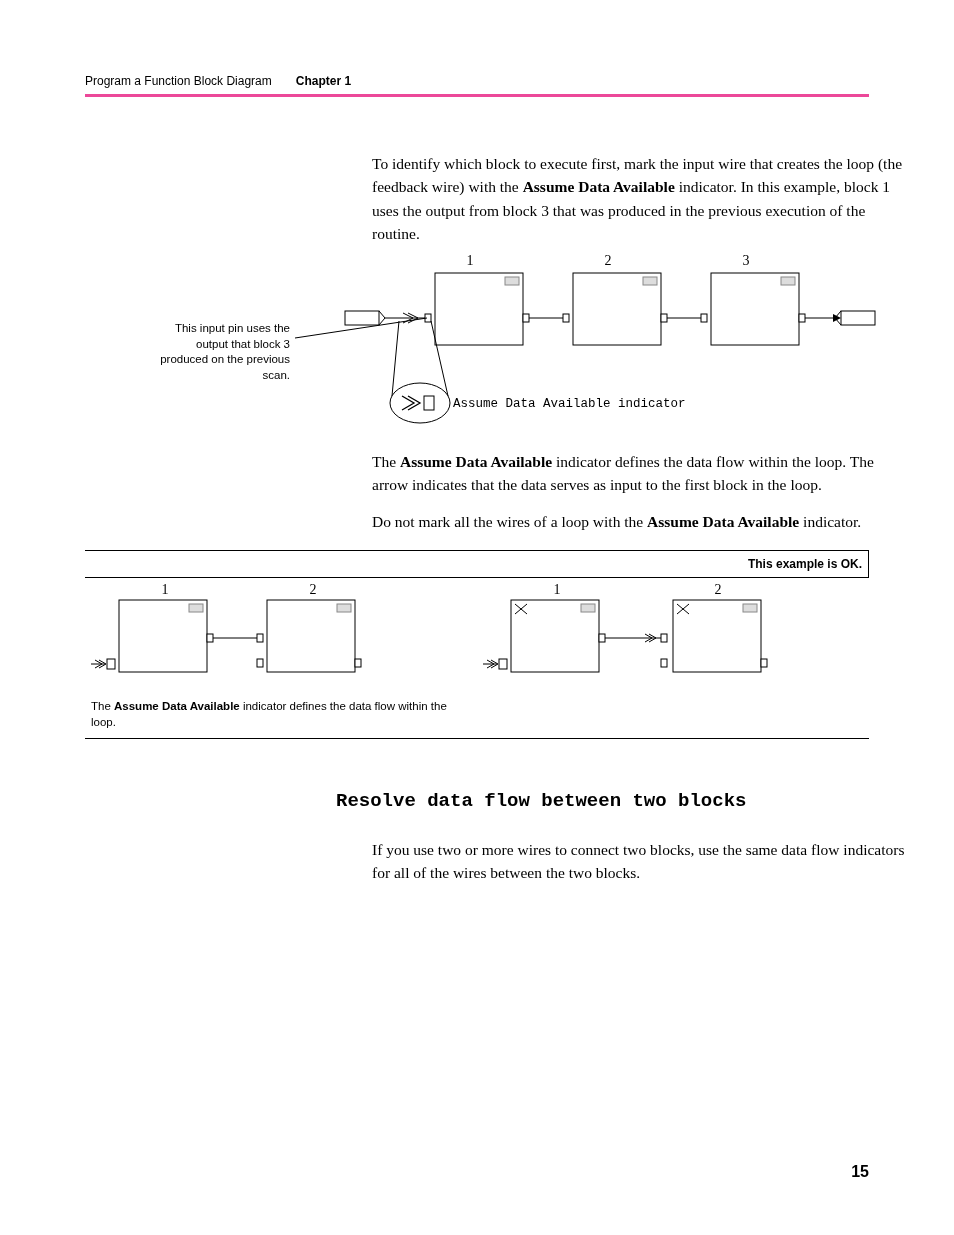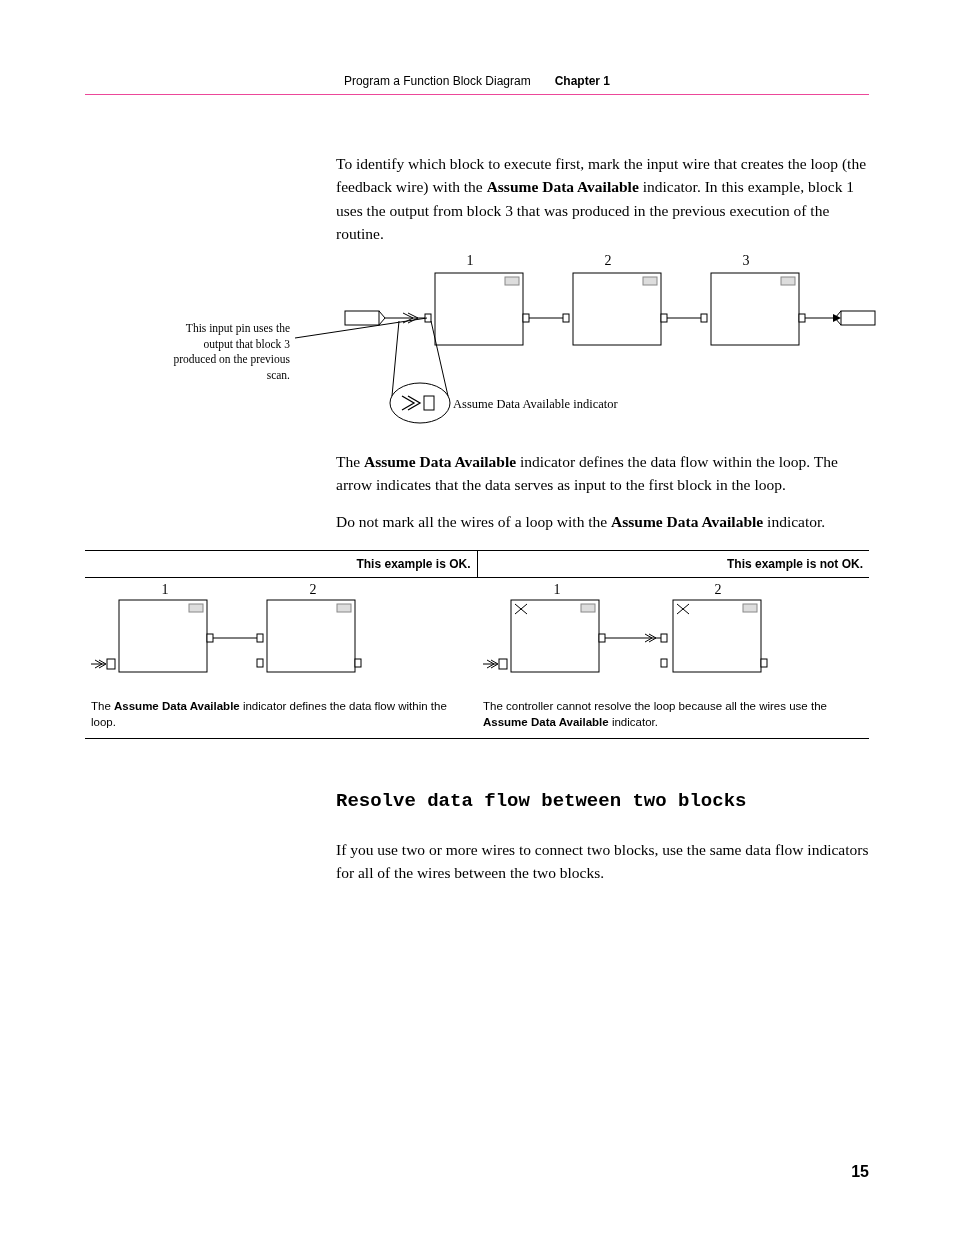--- a/index.html
+++ b/index.html
@@ -10,51 +10,52 @@
     font-family: Georgia, 'Times New Roman', serif;
     color: #000;
     position: relative;
   }
   .header {
     position: absolute;
     top: 74px;
     left: 85px;
     right: 85px;
     display: flex;
-    justify-content: center;
+    justify-content: flex-start;
     align-items: baseline;
     gap: 24px;
     font-family: Arial, Helvetica, sans-serif;
     font-size: 12px;
     padding-bottom: 6px;
-    border-bottom: 1px solid #ec4899;
+    border-bottom: 3px solid #ec4899;
   }
   .header .breadcrumb { font-weight: normal; }
   .header .chapter { font-weight: bold; }
   .body-para {
     position: absolute;
     font-size: 15.5px;
     line-height: 1.5;
+    margin-left: 36px;
   }
   .body-para b { font-weight: bold; }
   .diagram1 {
     position: absolute;
     top: 253px;
     left: 85px;
     right: 85px;
     height: 175px;
   }
   .callout-text {
-    font-family: Liberation Serif, serif;
+    font-family: Liberation Sans, sans-serif;
     font-size: 11.5px;
     text-align: right;
     line-height: 1.35;
   }
   .small-label {
-    font-family: Liberation Serif, serif;
+    font-family: Liberation Mono, monospace;
     font-size: 12.5px;
   }
   .num-label {
     font-family: 'Times New Roman', serif;
     font-size: 14px;
     text-align: center;
   }
   .table-wrap {
     position: absolute;
     top: 550px;
@@ -189,21 +190,20 @@
 </div>
 
 <div class="body-para" style="top:510px; left:336px; width:533px;">
   <span>Do not mark all the wires of a loop with the </span><b>Assume Data Available</b><span> indicator.</span>
 </div>
 
 <div class="table-wrap">
   <div class="row hrow">
     <div class="cell hdr">This example is OK.</div>
     <div class="divider"></div>
-    <div class="cell hdr">This example is not OK.</div>
   </div>
   <div class="row">
 
     <div class="cell">
       <div style="position:relative; height:108px;">
         <div class="num-label" style="position:absolute; top:0; left:64px; width:20px;">1</div>
         <div class="num-label" style="position:absolute; top:0; left:212px; width:20px;">2</div>
         <svg width="380" height="108">
 
           <line x1="0" y1="82" x2="14" y2="82" stroke="#000"></line>
@@ -257,23 +257,20 @@
 
           <rect x="190" y="18" width="88" height="72" fill="#fff" stroke="#000"></rect>
           <rect x="260" y="22" width="14" height="8" fill="#ddd" stroke="#888"></rect>
 
           <path d="M194 22 L206 32 M206 22 L194 32" stroke="#000"></path>
 
           <rect x="278" y="77" width="6" height="8" fill="#fff" stroke="#000"></rect>
           <rect x="178" y="77" width="6" height="8" fill="#fff" stroke="#000"></rect>
         </svg>
       </div>
-      <div class="caption">
-        <span>The controller cannot resolve the loop because all the wires use the </span><b>Assume Data Available</b><span> indicator.</span>
-      </div>
     </div>
   </div>
 </div>
 
 <div class="section-head" style="position:absolute; top:790px; left:336px;">Resolve data flow between two blocks</div>
 
 <div class="body-para" style="top:838px; left:336px; width:533px;">If you use two or more wires to connect two blocks, use the same data flow indicators for all of the wires between the two blocks.</div>
 
 <div class="footer">
   <span style="width:20px;"></span>

